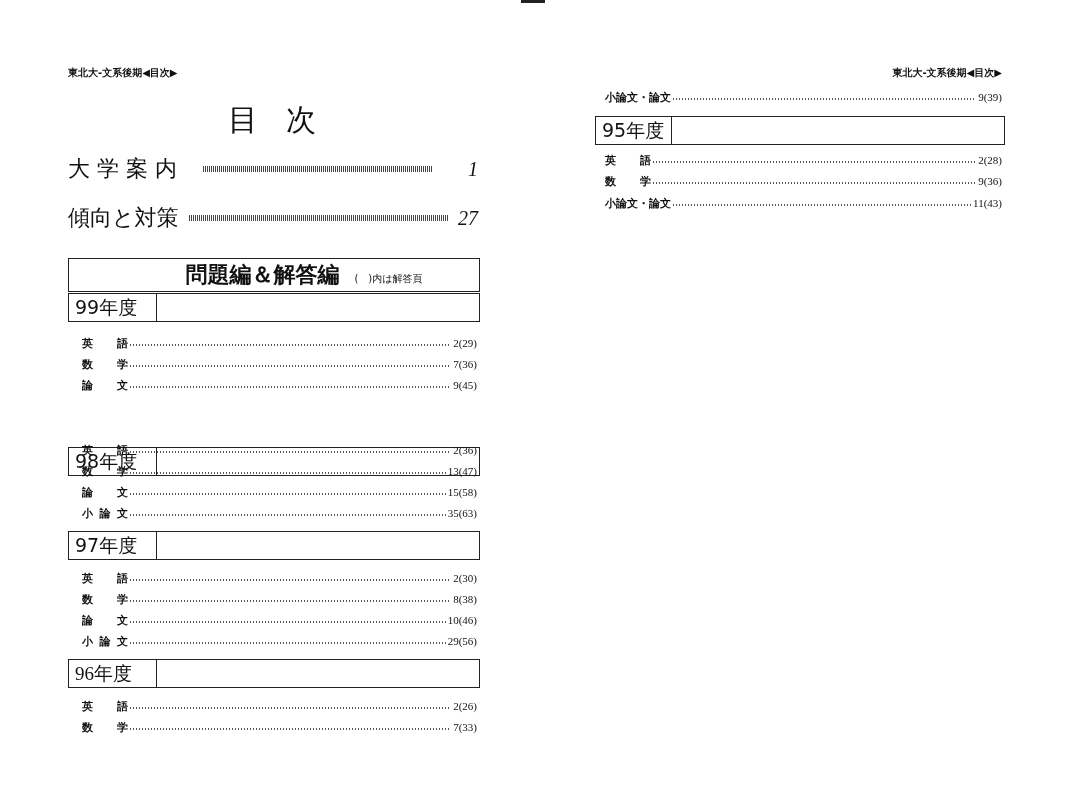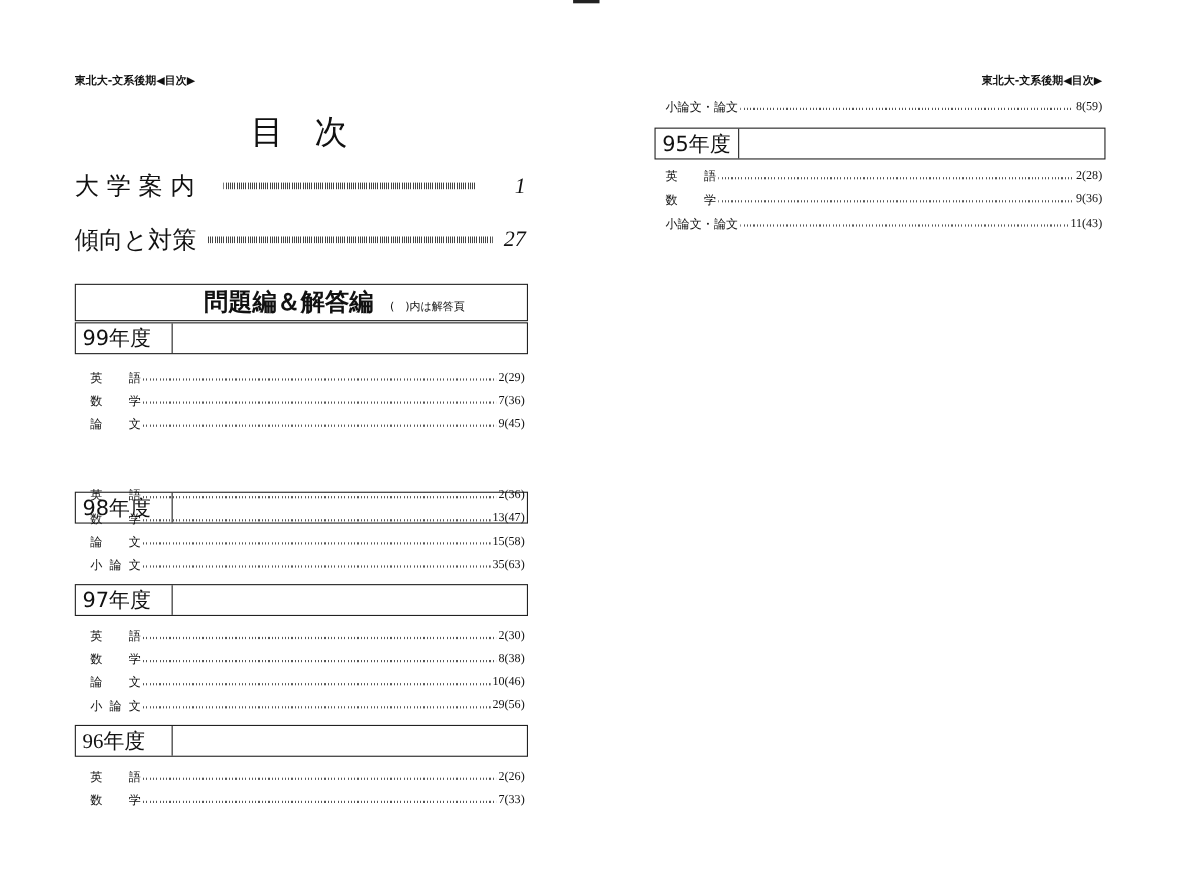--- a/index.html
+++ b/index.html
@@ -16,21 +16,21 @@
   .big-entry { position:absolute; left:68px; width:410px; height:30px; display:flex; align-items:center; }
   .big-entry .label { font-size:22px; white-space:nowrap; }
   .big-entry .leader { flex:1; margin:0 10px; height:6px; background:repeating-linear-gradient(90deg,#444 0,#444 1px,transparent 1px,transparent 2px); }
   .big-entry .pg { font-family:"Liberation Serif", serif; font-style:italic; font-size:20px; min-width:20px; text-align:right; }
   .sec-header { position:absolute; left:68px; width:410px; height:27px; border:1.5px solid #222; display:flex; align-items:center;text-align:right; }
   .sec-header.main { height:32px; justify-content:center; }
   .sec-header .main-title { font-size:22px; font-weight:bold; margin-left:60px; white-space:nowrap; }
   .sec-header .note { font-size:10px; margin-left:15px; white-space:nowrap; margin-top:8px; }
   .year-box { width:88px; height:100%; border-right:1.5px solid #222; display:flex; align-items:center; padding-left:6px; box-sizing:border-box; font-size:19px; white-space:nowrap; }
   .row { position:absolute; left:82px; width:395px; height:14px; display:flex; align-items:center; font-size:11px; }
-  .row .subj { white-space:nowrap; font-weight:normal; display:flex; }
+  .row .subj { white-space:nowrap; font-weight:bold; display:flex; }
   .row .subj.spaced { width:46px; justify-content:space-between; }
   .row .leader { flex:1; height:2px; margin:0 2px; align-self:flex-end; margin-bottom:4px; background:repeating-linear-gradient(90deg,#555 0,#555 1px,transparent 1px,transparent 3px); }
   .row .pg { font-family:"Liberation Serif", serif; font-size:11px; white-space:nowrap; }
 </style>
 </head>
 <body>
 
 <div class="top-mark"></div>
 
 <div class="page page-left">
@@ -175,21 +175,21 @@
       <span class="pg">7(33)</span>
     </div>
 </div>
 
 <div class="page page-right">
   <div class="running-head" style="right:78px; top:66px;">東北大-文系後期◀目次▶</div>
 
   <div class="row" style="left:65px; width:397px; top:90px;">
       <span class="subj">小論文・論文</span>
       <span class="leader"></span>
-      <span class="pg">8(59)</span>
+      <span class="pg">9(39)</span>
     </div>
 
   <div class="sec-header" style="left:55px; width:408px; top:116px;">
     <div class="year-box" style="width:76px;">95年度</div>
   </div>
 
   <div class="row" style="left:65px; width:397px; top:153px;">
       <span class="subj spaced">
         <span>英</span>
         <span>語</span>

